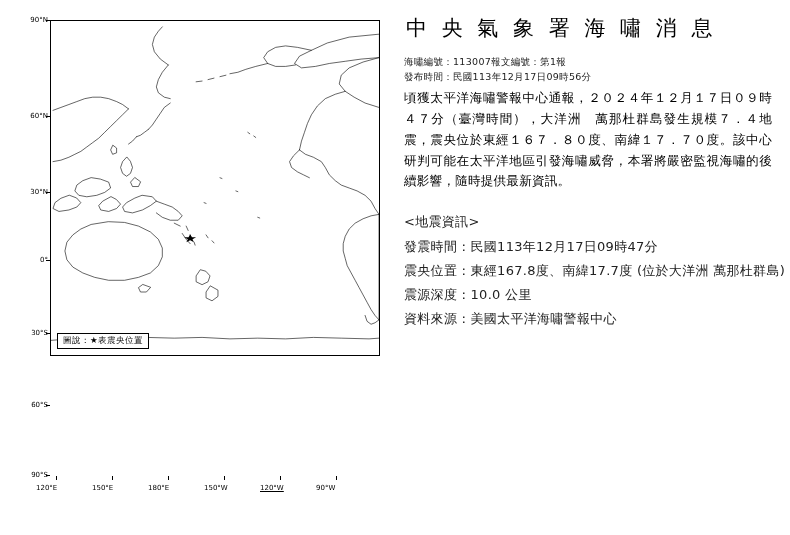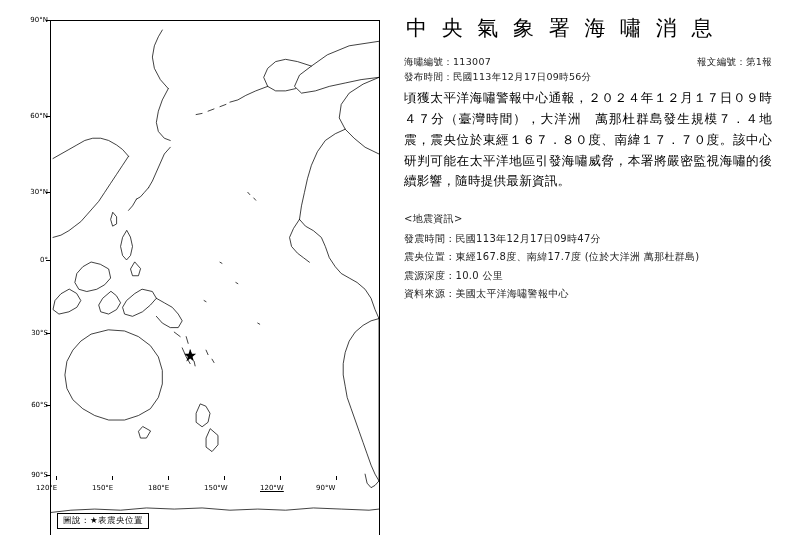--- a/index.html
+++ b/index.html
@@ -18,21 +18,21 @@
 
   
   #map-panel {
     position: absolute;
     left: 22px; top: 12px;
     width: 368px; height: 512px;
   }
   #map-frame {
     position: absolute;
     left: 28px; top: 8px;
-    width: 330px; height: 516px;
+    width: 330px; height: 336px;
     border: 1px solid #000;
     background: #ffffff;
     overflow: hidden;
   }
   #map-svg { display: block; width: 100%; height: 100%; }
 
   .axis-label {
     position: absolute;
     font-family: "DejaVu Sans", sans-serif;
     font-size: 7px;
@@ -68,21 +68,20 @@
   #doc-title {
     font-family: "DejaVu Serif", serif;
     font-size: 21px;
     letter-spacing: 4px;
     font-weight: 400;
     color: #000;
     margin: 0 0 12px 2px;
   }
   .meta-row {
     display: flex;
-    justify-content: space-between;
     align-items: baseline;
     font-size: 9.5px;
     line-height: 1.6;
     color: #222;
     letter-spacing: 0.3px;
   }
   .meta-left { white-space: nowrap; }
   .meta-right { white-space: nowrap; }
 
   #body-para {
@@ -90,21 +89,21 @@
     font-family: "DejaVu Serif", serif;
     font-size: 12.6px;
     line-height: 1.65;
     text-align: justify;
     color: #000;
     letter-spacing: 0.2px;
   }
 
   #quake-section {
     margin-top: 18px;
-    font-size: 10px;
+    font-size: 13px;
     line-height: 1.85;
     color: #222;
     letter-spacing: 0.3px;
   }
   #quake-head { margin-bottom: 1px; }
   .q-row { white-space: nowrap; }
 </style>
 </head>
 <body>
 

